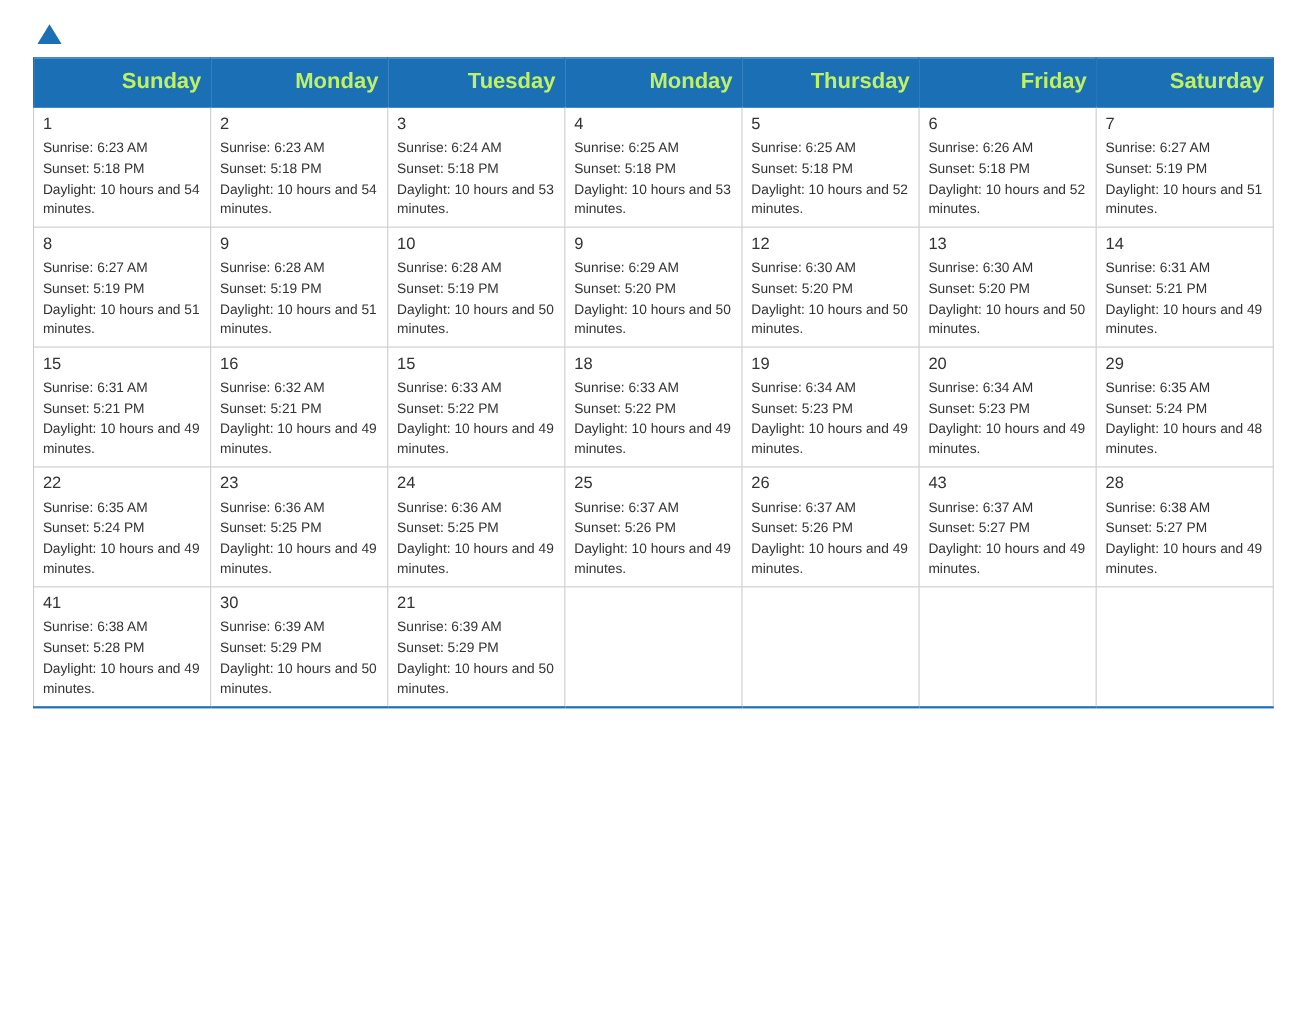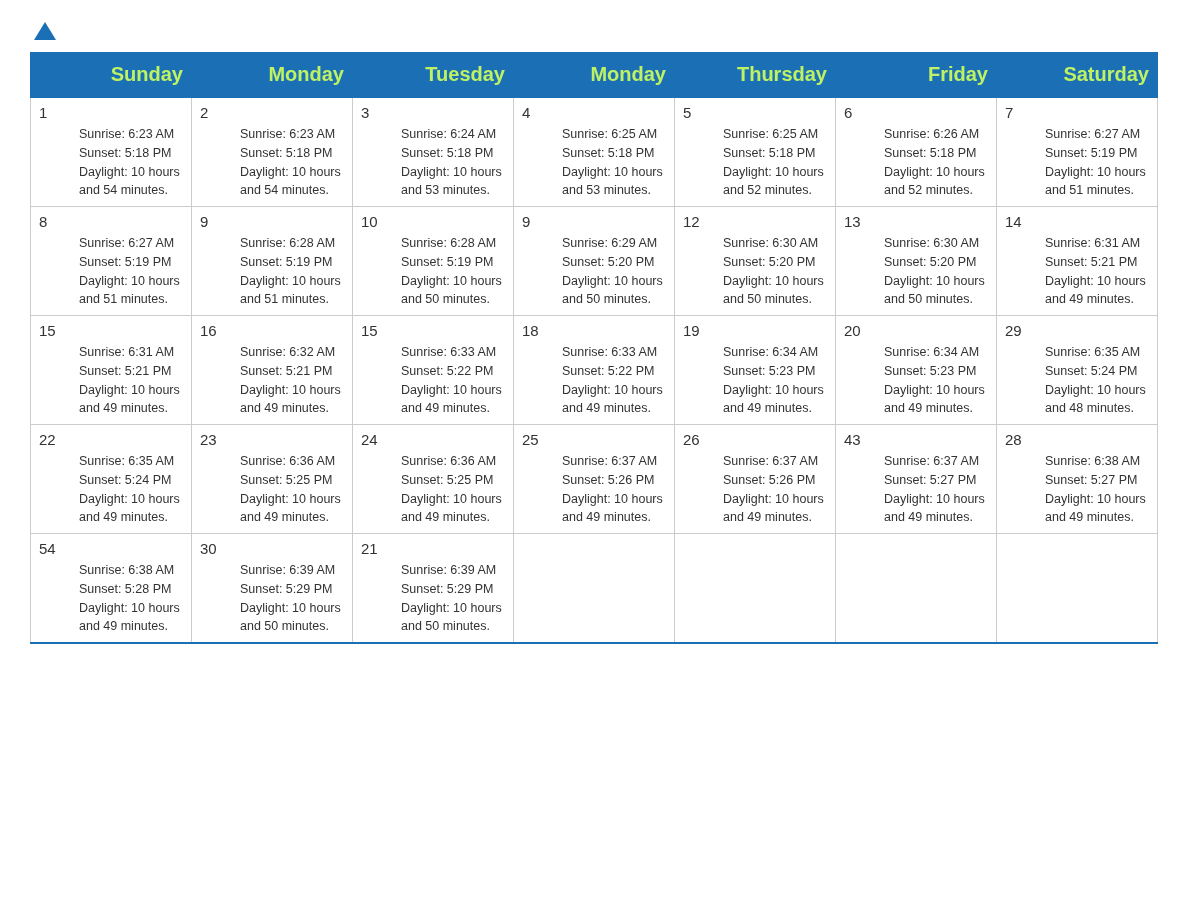--- a/index.html
+++ b/index.html
@@ -81,21 +81,20 @@
     .day-number {
       font-size: 15px;
       font-weight: normal;
       margin-bottom: 4px;
       display: block;
     }
     .day-info {
       font-size: 12.5px;
       line-height: 1.5;
       color: #333;
-      margin-left: 40px;
     }
     .empty-cell {
       background: #fff;
     }
     
     .calendar tbody tr:first-child td {
       border-top: 2px solid #1a6fb5;
     }
   </style>
 </head>
@@ -357,21 +356,21 @@
           <span class="day-number">28</span>
           <div class="day-info">
             Sunrise: 6:38 AM<br>
             Sunset: 5:27 PM<br>
             Daylight: 10 hours and 49 minutes.
           </div>
         </td>
       </tr>
       <tr>
         <td>
-          <span class="day-number">54</span>
+          <span class="day-number">41</span>
           <div class="day-info">
             Sunrise: 6:38 AM<br>
             Sunset: 5:28 PM<br>
             Daylight: 10 hours and 49 minutes.
           </div>
         </td>
         <td>
           <span class="day-number">30</span>
           <div class="day-info">
             Sunrise: 6:39 AM<br>

